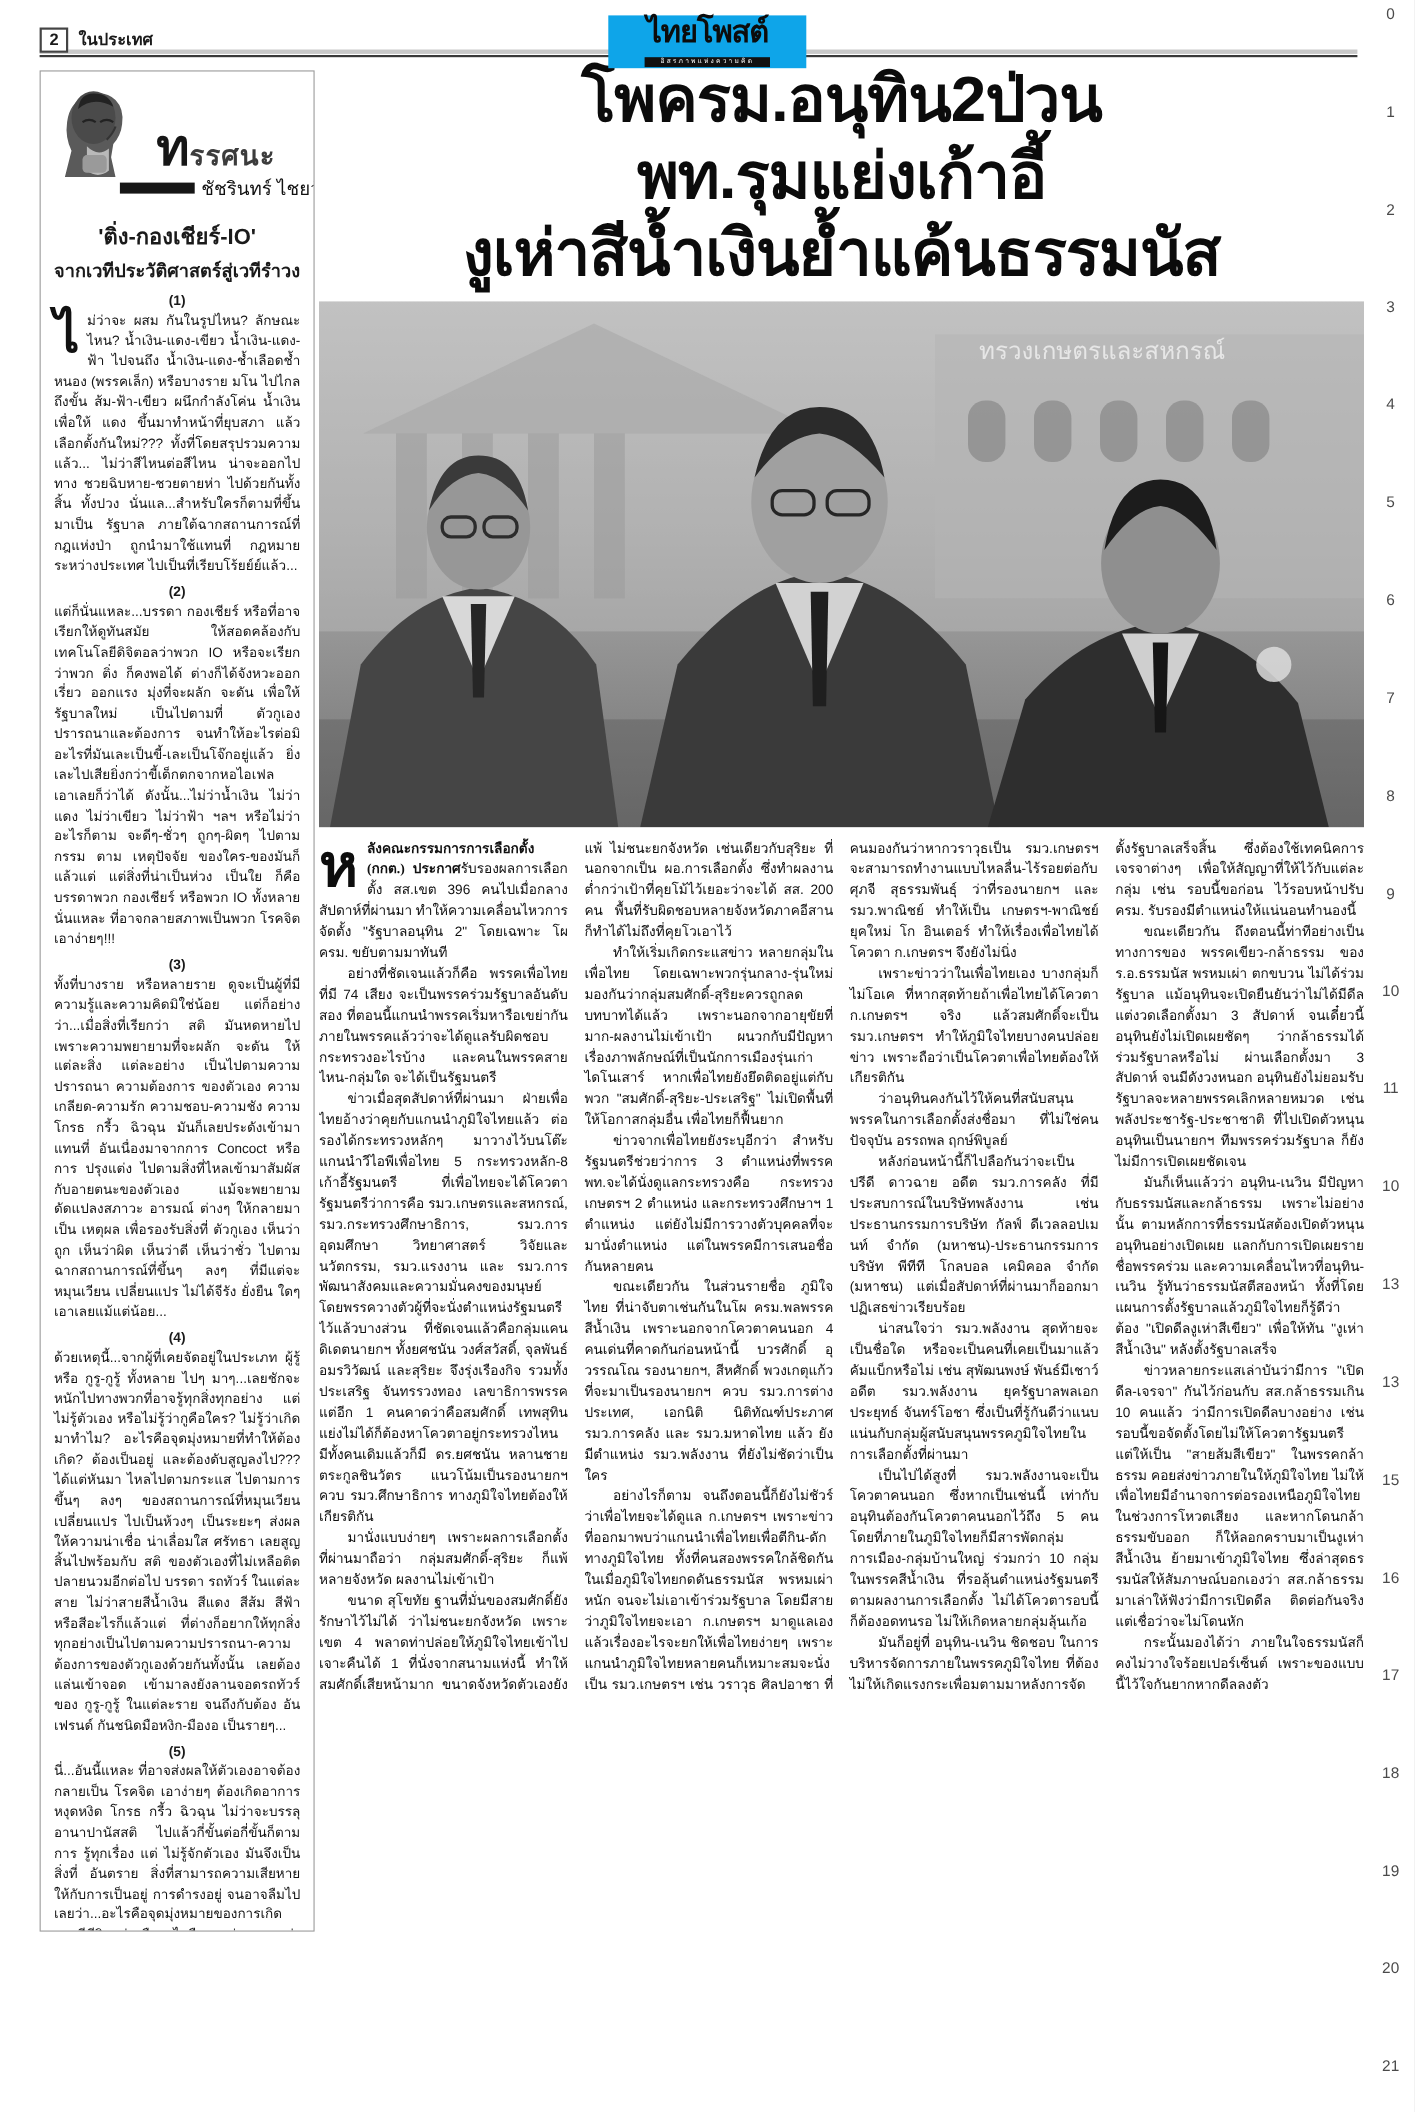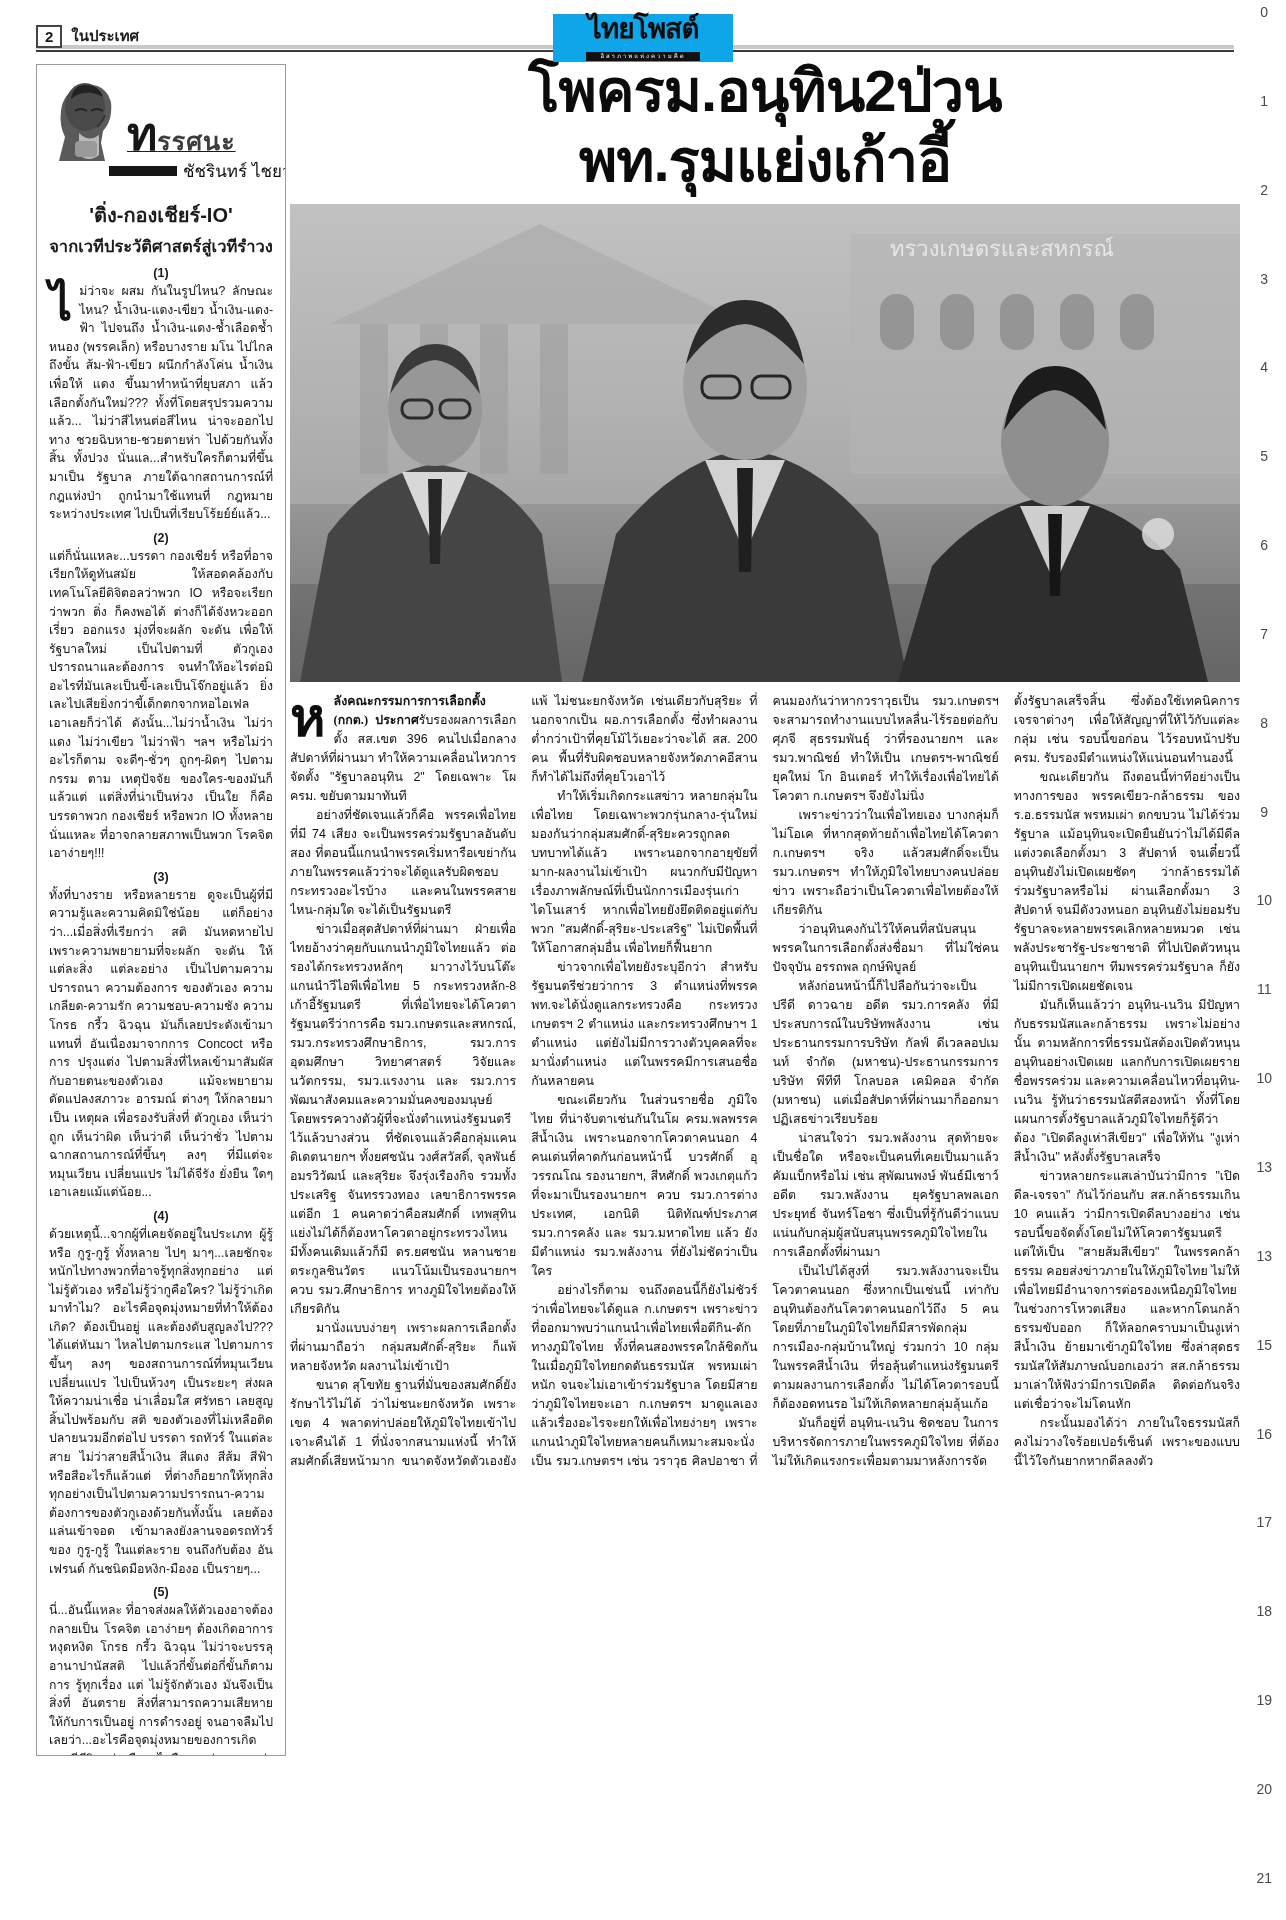--- a/index.html
+++ b/index.html
@@ -19,21 +19,21 @@
 
   
   .ruler{position:absolute;right:14px;top:4px;height:1882px;display:flex;flex-direction:column;
          justify-content:space-between;align-items:center;font-size:14px;color:#4a4a4a;z-index:2;}
 
   
   .opinion{position:absolute;left:36px;top:64px;width:250px;height:1692px;border:1px solid #9a9a9a;
            padding:10px 12px;box-sizing:border-box;overflow:hidden;background:#fff;}
   .op-logo{position:relative;height:116px;}
   .op-man{position:absolute;left:-4px;top:2px;}
-  .op-brand{position:absolute;left:78px;top:22px;white-space:nowrap;text-decoration:underline;}
+  .op-brand{position:absolute;left:93px;top:22px;white-space:nowrap;}
   .op-brand-big{font-size:46px;font-weight:900;color:#161616;}
   .op-brand-rest{font-size:25px;font-weight:bold;color:#3c3c3c;letter-spacing:1px;}
   .op-authorbar{position:absolute;left:60px;right:0;top:82px;display:flex;align-items:center;}
   .op-authorbar .bar{height:10px;background:#161616;flex:0 0 68px;margin-right:6px;}
   .op-author{font-weight:normal;font-size:17px;color:#111;white-space:nowrap;}
   .op-title{text-align:center;font-weight:bold;font-size:20px;margin:8px 0 2px;}
   .op-subtitle{text-align:center;font-weight:bold;font-size:16.5px;margin:0 0 4px;}
   .op-secnum{text-align:center;font-weight:bold;font-size:12.5px;margin:7px 0 2px;}
   .op-text{font-size:12.3px;line-height:18.6px;text-align:justify;color:#141414;}
   .op-dropcap{float:left;font-size:46px;line-height:38px;font-weight:bold;margin:3px 7px 0 0;color:#111;}
@@ -145,20 +145,21 @@
           <div class="op-text">นี่...อันนี้แหละ ที่อาจส่งผลให้ตัวเองอาจต้องกลายเป็น โรคจิต เอาง่ายๆ ต้องเกิดอาการหงุดหงิด โกรธ กรี้ว ฉิวฉุน ไม่ว่าจะบรรลุ อานาปานัสสติ ไปแล้วกี่ขั้นต่อกี่ขั้นก็ตาม การ รู้ทุกเรื่อง แต่ ไม่รู้จักตัวเอง มันจึงเป็นสิ่งที่ อันตราย สิ่งที่สามารถความเสียหาย ให้กับการเป็นอยู่ การดำรงอยู่ จนอาจลืมไปเลยว่า...อะไรคือจุดมุ่งหมายของการเกิด การมีชีวิตอยู่ หรืออะไรคือ จุดมุ่งหมายแห่งความเป็นมนุษย์ อะไรประมาณนั้น อันเป็นอะไรที่น่าเสียดาย น่าห่วง น่ากังวล เป็นอย่างยิ่ง ทั้งที่โลกใบนี้...มันน่าจะมีอะไรให้คิด น่าสะกิดใจ น่าสนอก-สนใจ ยิ่งกว่าเรื่องใครจะเป็นรัฐบาล? ใครจะเป็นนายกรัฐมนตรี? ไม่รู้กี่เท่าต่อกี่เท่า...</div>
         </div>
 
       </div>
   </div>
 
   <div class="article">
     <div class="headline">
       <div>โพครม.อนุทิน2ป่วน</div>
       <div>พท.รุมแย่งเก้าอี้</div>
+      <div>งูเห่าสีน้ำเงินย้ำแค้นธรรมนัส</div>
     </div>
 
     <div class="photo">
       <svg width="950" height="478" viewBox="0 0 950 478">
 
         <rect x="0" y="0" width="950" height="300" fill="#bdbdbd" opacity="0.45"></rect>
         <polygon points="40,120 250,20 460,120" fill="#a8a8a8" opacity="0.6"></polygon>
         <rect x="70" y="120" width="28" height="150" fill="#9c9c9c" opacity="0.6"></rect>
         <rect x="130" y="120" width="28" height="150" fill="#9c9c9c" opacity="0.6"></rect>
         <rect x="190" y="120" width="28" height="150" fill="#9c9c9c" opacity="0.6"></rect>

